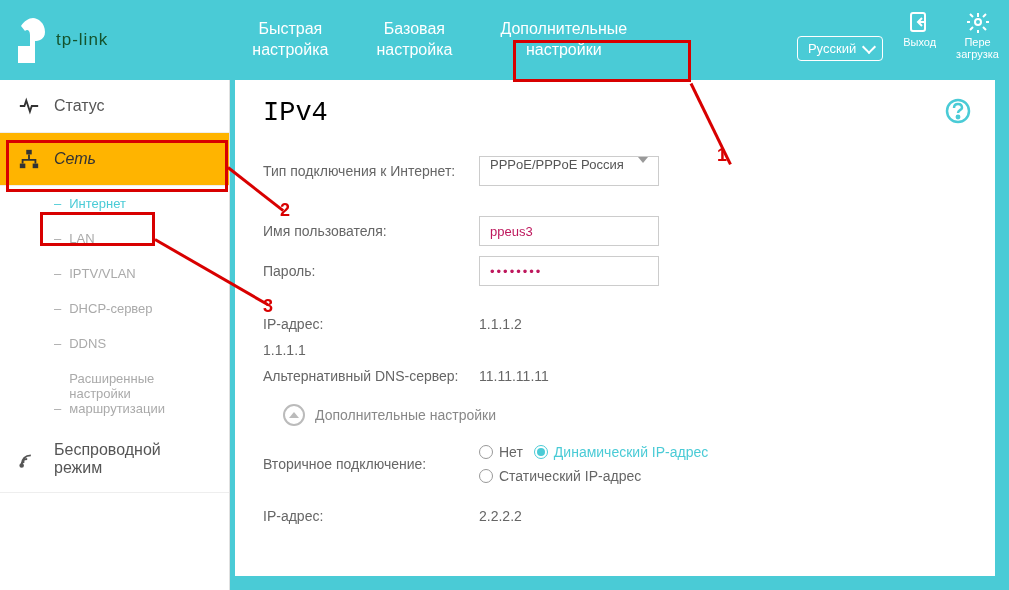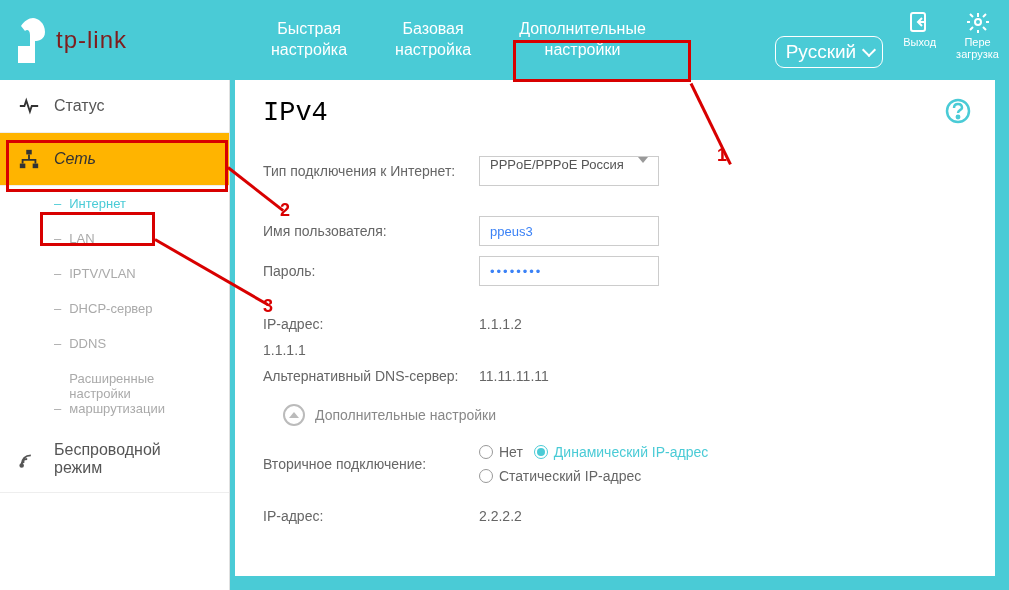--- a/index.html
+++ b/index.html
@@ -1,27 +1,27 @@
 <!DOCTYPE html>
 <html><head>
 <meta charset="utf-8">
 <style>
 * { margin: 0; padding: 0; box-sizing: border-box; font-family: Arial, sans-serif; }
 body { width: 1009px; height: 590px; overflow: hidden; background: #f5f5f5; }
 
 .header { height: 80px; background: #4acbd6; display: flex; align-items: center; position: relative; }
 .logo { margin-left: 18px; display: flex; align-items: center; }
 .logo-icon { width: 30px; height: 45px; margin-right: 8px; }
-.logo-text { color: #7f1d1d; font-size: 24px; font-weight: 300; letter-spacing: 1px; }
+.logo-text { color: #14532d; font-size: 17px; font-weight: 300; letter-spacing: 1px; }
 
 .topnav { display: flex; margin-left: 120px; height: 100%; align-items: center; }
 .topnav-item { color: white; font-size: 16px; text-align: center; padding: 0 24px; cursor: pointer; line-height: 1.3; }
 
 .header-right { position: absolute; right: 10px; top: 10px; display: flex; align-items: flex-start; gap: 20px; }
-.lang-select { margin-top: 26px; background: #4acbd6; border: 1px solid white; border-radius: 9px; color: white; padding: 4px 26px 4px 10px; font-size: 19px; position: relative; cursor: pointer; }
+.lang-select { margin-top: 26px; background: #4acbd6; border: 1px solid white; border-radius: 4px; color: white; padding: 4px 26px 4px 10px; font-size: 13px; position: relative; cursor: pointer; }
 .lang-select::after { content: ""; position: absolute; right: 8px; top: 50%; width: 8px; height: 8px; border-right: 2px solid white; border-bottom: 2px solid white; transform: translateY(-70%) rotate(45deg); }
 
 .hbtn { display: flex; flex-direction: column; align-items: center; color: white; font-size: 11px; cursor: pointer; }
 .hbtn-icon { width: 24px; height: 24px; margin-bottom: 2px; }
 
 .container { display: flex; height: calc(100% - 80px); }
 
 .sidebar { width: 230px; background: white; display: flex; flex-direction: column; border-right: 1px solid #e0e0e0; }
 .side-item { display: flex; align-items: center; padding: 15px 18px; font-size: 16px; color: #555; cursor: pointer; border-bottom: 1px solid #eee; }
 .side-item.active { background: #ffb400; color: #333; font-weight: 500; font-style: italic; }
@@ -33,21 +33,21 @@
 
 .content-wrap { flex: 1; background: #4acbd6; padding: 0 14px 14px 5px; overflow: hidden; }
 .content { background: white; height: 100%; padding: 18px 28px; overflow-y: auto; position: relative; }
 .help-icon { position: absolute; right: 24px; top: 18px; width: 26px; height: 26px; cursor: pointer; }
 
 .section-title { font-size: 27px; color: #000000; font-weight: 500; margin-bottom: 28px; font-family: Liberation Mono, monospace; }
 .form-row { display: flex; align-items: center; margin-bottom: 10px; font-size: 14px; color: #666; }
 .form-label { width: 216px; }
 .select-box { width: 180px; height: 30px; border: 1px solid #ccc; padding: 0 10px; display: flex; justify-content: space-between; cursor: pointer; font-size: 13px; color: #555; position: relative; }
 .select-arrow { width: 0; height: 0; border-left: 5px solid transparent; border-right: 5px solid transparent; border-top: 6px solid #999; }
-.input-box { width: 180px; height: 30px; border: 1px solid #ccc; padding: 0 10px; font-size: 13px; color: #3b82f6; display: flex; align-items: center; }
+.input-box { width: 180px; height: 30px; border: 1px solid #ccc; padding: 0 10px; font-size: 13px; color: #be185d; display: flex; align-items: center; }
 .value-text { font-size: 14px; color: #666; }
 
 .expand-row { display: flex; align-items: center; margin: 20px 0 18px 20px; color: #888; font-size: 14px; cursor: pointer; }
 .expand-circle { width: 22px; height: 22px; border: 2px solid #bbb; border-radius: 50%; display: flex; align-items: center; justify-content: center; margin-right: 10px; }
 .expand-arrow { width: 0; height: 0; border-left: 5px solid transparent; border-right: 5px solid transparent; border-bottom: 6px solid #bbb; }
 
 .radio-row { display: flex; align-items: center; gap: 11px; }
 .radio { display: flex; align-items: center; font-size: 14px; color: #666; cursor: pointer; }
 .radio-circle { width: 14px; height: 14px; border: 1px solid #999; border-radius: 50%; margin-right: 6px; display: flex; align-items: center; justify-content: center; }
 .radio.sel { color: #4acbd6; }

